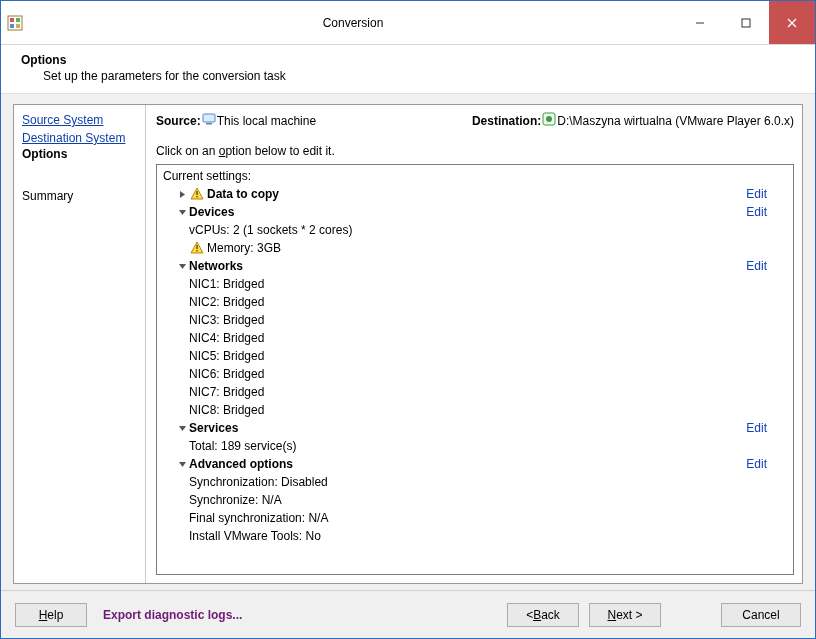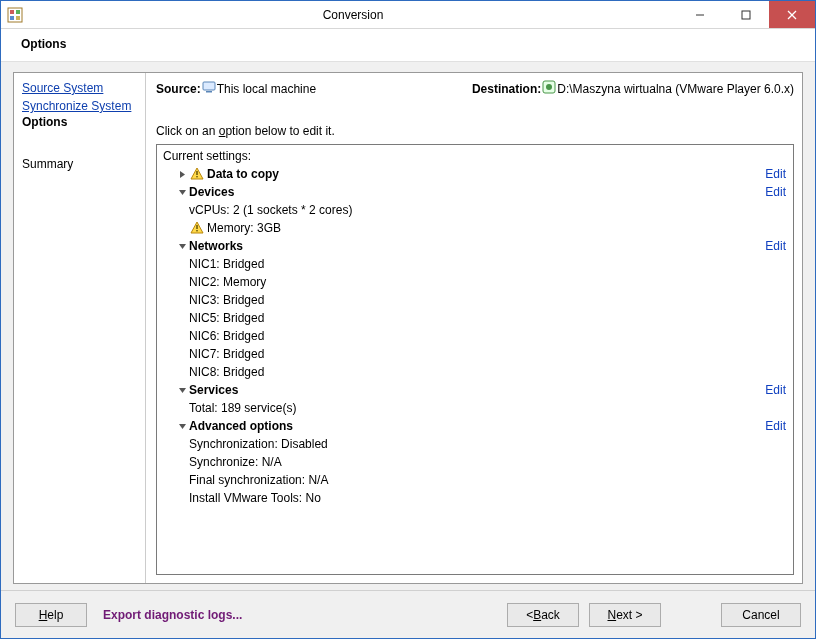--- a/index.html
+++ b/index.html
@@ -3,21 +3,21 @@
 <meta charset="utf-8">
 <style>
   * { box-sizing: border-box; }
   html, body { margin:0; padding:0; font-family: "Segoe UI", Tahoma, sans-serif; font-size:12px; }
   body { background:#c0c0c0; }
   .window {
     width:816px; height:639px; background:#fff; border:1px solid #2e6bbf;
     display:flex; flex-direction:column; position:relative;
   }
   .titlebar {
-    height:28px; background:#fff; border-bottom:1px solid #d7d7d7;
+    height:44px; background:#fff; border-bottom:1px solid #d7d7d7;
     display:flex; align-items:center; padding-left:6px;
   }
   .titlebar .app-icon { width:16px; height:16px; margin-right:6px; }
   .titlebar .title { flex:1; text-align:center; font-size:12px; color:#000; }
   .titlebar .win-btns { display:flex; height:100%; }
   .titlebar .win-btn {
     width:46px; display:flex; align-items:center; justify-content:center;
     cursor:default;
   }
   .titlebar .win-btn.close { background:#c75050; color:#fff; }
@@ -33,39 +33,39 @@
   .sidebar {
     width:132px; border-right:1px solid #ccc; padding:6px 8px;
   }
   .sidebar a { color:#0e3fae; text-decoration:underline; cursor:pointer; display:block; line-height:18px;}
   .sidebar .active { font-weight:bold; color:#000; }
   .sidebar .plain { color:#000;margin-top:28px; }
   .main { flex:1; display:flex; flex-direction:column; padding:6px 8px 8px 10px; min-width:0;}
   .src-row { display:flex; align-items:center; }
   .src-row .lbl { font-weight:bold; }
   .src-row .spacer { flex:1; }
-  .hint { margin-top:26px; margin-bottom:6px; }
+  .hint { margin-top:14px; margin-bottom:6px; }
   .hint .ul { text-decoration:underline; }
   .settings-wrap {
     flex:1; border:1px solid #7a7a7a; background:#fff; min-height:0;
     display:flex;
   }
   .settings-scroll { flex:1; overflow-y:auto; padding:2px 6px 2px 2px; }
   .settings-scroll::-webkit-scrollbar { width:17px; }
   .settings-scroll::-webkit-scrollbar-track { background:#f0f0f0; border-left:1px solid #dcdcdc;}
   .settings-scroll::-webkit-scrollbar-thumb { background:#c0c0c0; border:1px solid #a0a0a0;}
   .cs-head { padding:2px 4px; }
   .row { display:flex; align-items:center; line-height:18px; }
   .row .exp { width:14px; display:inline-flex; justify-content:center; color:#555; cursor:default;}
   .row .exp svg { width:9px; height:9px; }
   .row .warn { width:16px; height:16px; margin-right:2px; }
   .row .label { }
   .row .bold { font-weight:bold; }
   .row .fill { flex:1; }
-  .row .edit { color:#1040c0; cursor:pointer; margin-right:1px;}
+  .row .edit { color:#1040c0; cursor:pointer; margin-right:20px;}
   .row.indent1 { padding-left:16px; }
   .row.indent2 { padding-left:30px; }
   .footer {
     height:48px; border-top:1px solid #d0d0d0; background:#f0f0f0;
     display:flex; align-items:center; padding:0 14px; gap:10px;
   }
   .btn {
     min-width:72px; height:24px; background:#e9e9e9; border:1px solid #acacac;
     display:inline-flex; align-items:center; justify-content:center; cursor:default;
     font-size:12px;
@@ -106,28 +106,29 @@
         <svg width="10" height="10" viewBox="0 0 10 10">
             <line x1="1" y1="1" x2="9" y2="9" stroke="#fff" stroke-width="1.3"></line>
             <line x1="9" y1="1" x2="1" y2="9" stroke="#fff" stroke-width="1.3"></line>
           </svg>
       </div>
     </div>
   </div>
 
   <div class="header-panel">
     <div class="h-title">Options</div>
+    <div class="h-sub">Set up the parameters for the conversion task</div>
   </div>
 
   <div class="body">
     <div class="inner-body">
 
       <div class="sidebar">
         <a>Source System</a>
-        <a>Synchronize System</a>
+        <a>Destination System</a>
         <div class="active">Options</div>
         <div class="plain">Summary</div>
       </div>
 
       <div class="main">
         <div class="src-row">
           <span class="lbl">Source:</span>
           <span>
             <svg class="icon16" viewBox="0 0 16 16">
                 <rect x="2" y="3" width="12" height="8" rx="1" fill="#dbeaff" stroke="#5a86b8"></rect>
@@ -203,24 +204,27 @@
                   </svg>
                 </span>
               <span class="label bold">Networks</span>
               <span class="fill"></span>
               <span class="edit">Edit</span>
             </div>
             <div class="row indent2">
                 <span>NIC1: Bridged</span>
               </div>
             <div class="row indent2">
-                <span>NIC2: Memory</span>
+                <span>NIC2: Bridged</span>
               </div>
             <div class="row indent2">
                 <span>NIC3: Bridged</span>
+              </div>
+            <div class="row indent2">
+                <span>NIC4: Bridged</span>
               </div>
             <div class="row indent2">
                 <span>NIC5: Bridged</span>
               </div>
             <div class="row indent2">
                 <span>NIC6: Bridged</span>
               </div>
             <div class="row indent2">
                 <span>NIC7: Bridged</span>
               </div>

